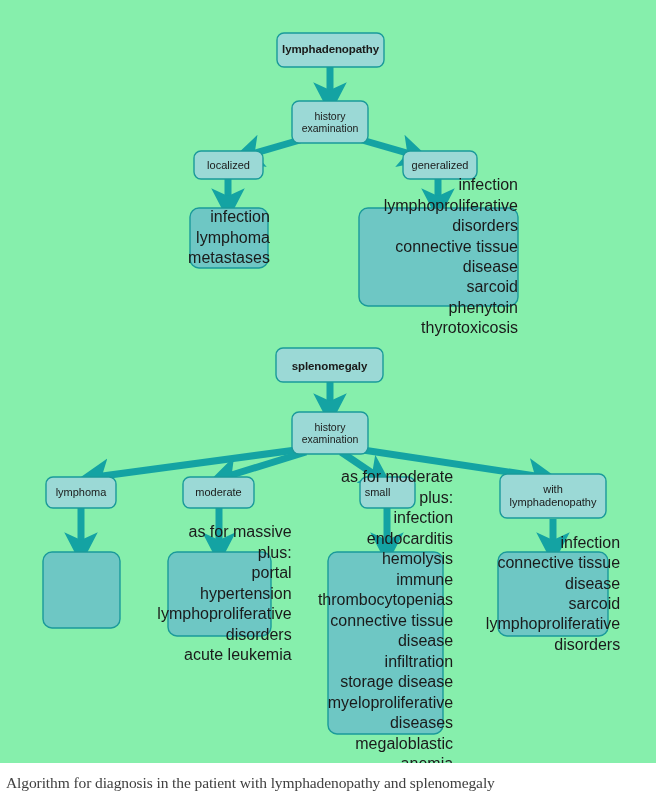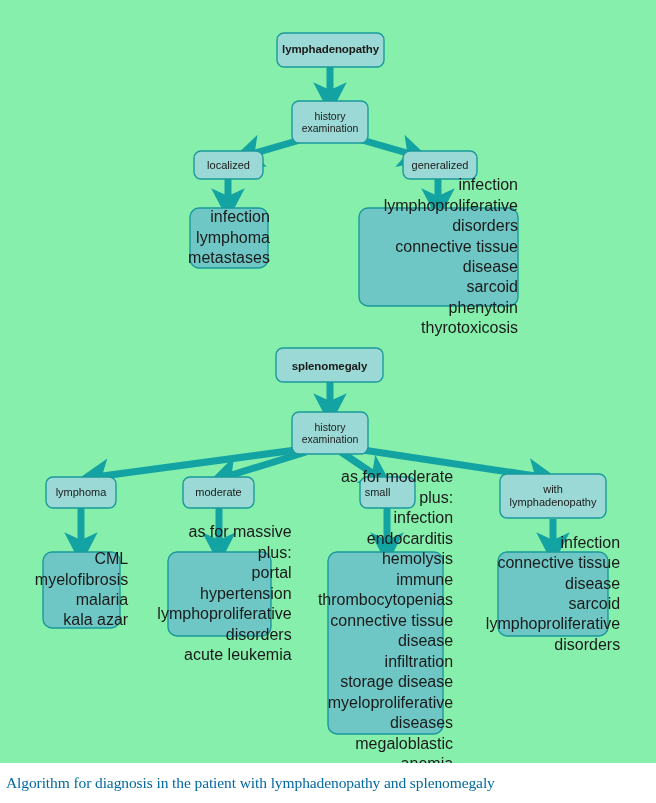--- a/index.html
+++ b/index.html
@@ -65,21 +65,21 @@
     height: 40px;
     display: flex;
     align-items: center;
     padding-left: 6px;
     box-sizing: border-box;
     background: #ffffff;
   }
   #caption span {
     font-family: "Liberation Serif", serif;
     font-size: 15.5px;
-    color: #0369a1;
+    color: #404040;
     letter-spacing: -0.1px;
   }
 </style>
 </head>
 <body>
 
 <div id="figure">
 
   <svg id="diagram-svg" width="656" height="763" viewBox="0 0 656 763">
     <defs>
@@ -154,24 +154,20 @@
 
   <div class="node-label lbl-branch" style="left:46px; top:477px; width:70px; height:31px;">lymphoma</div>
 
   <div class="node-label lbl-branch" style="left:183px; top:477px; width:71px; height:31px;">moderate</div>
 
   <div class="node-label lbl-branch" style="left:348px; top:477px; width:59px; height:31px;">small</div>
 
   <div class="node-label lbl-branch" style="left:500px; top:474px; width:106px; height:44px;">with
 lymphadenopathy</div>
 
-  <div class="node-label lbl-list" style="left:43px; top:552px; width:77px; height:76px;">CML
-myelofibrosis
-malaria
-kala azar</div>
 
   <div class="node-label lbl-list" style="left:168px; top:552px; width:113px; height:84px;border-radius:8px;">as for massive plus:
 portal hypertension
 lymphoproliferative
 disorders
 acute leukemia</div>
 
   <div class="node-label lbl-list" style="left:328px; top:552px; width:115px; height:138px;">as for moderate plus:
 infection
 endocarditis

